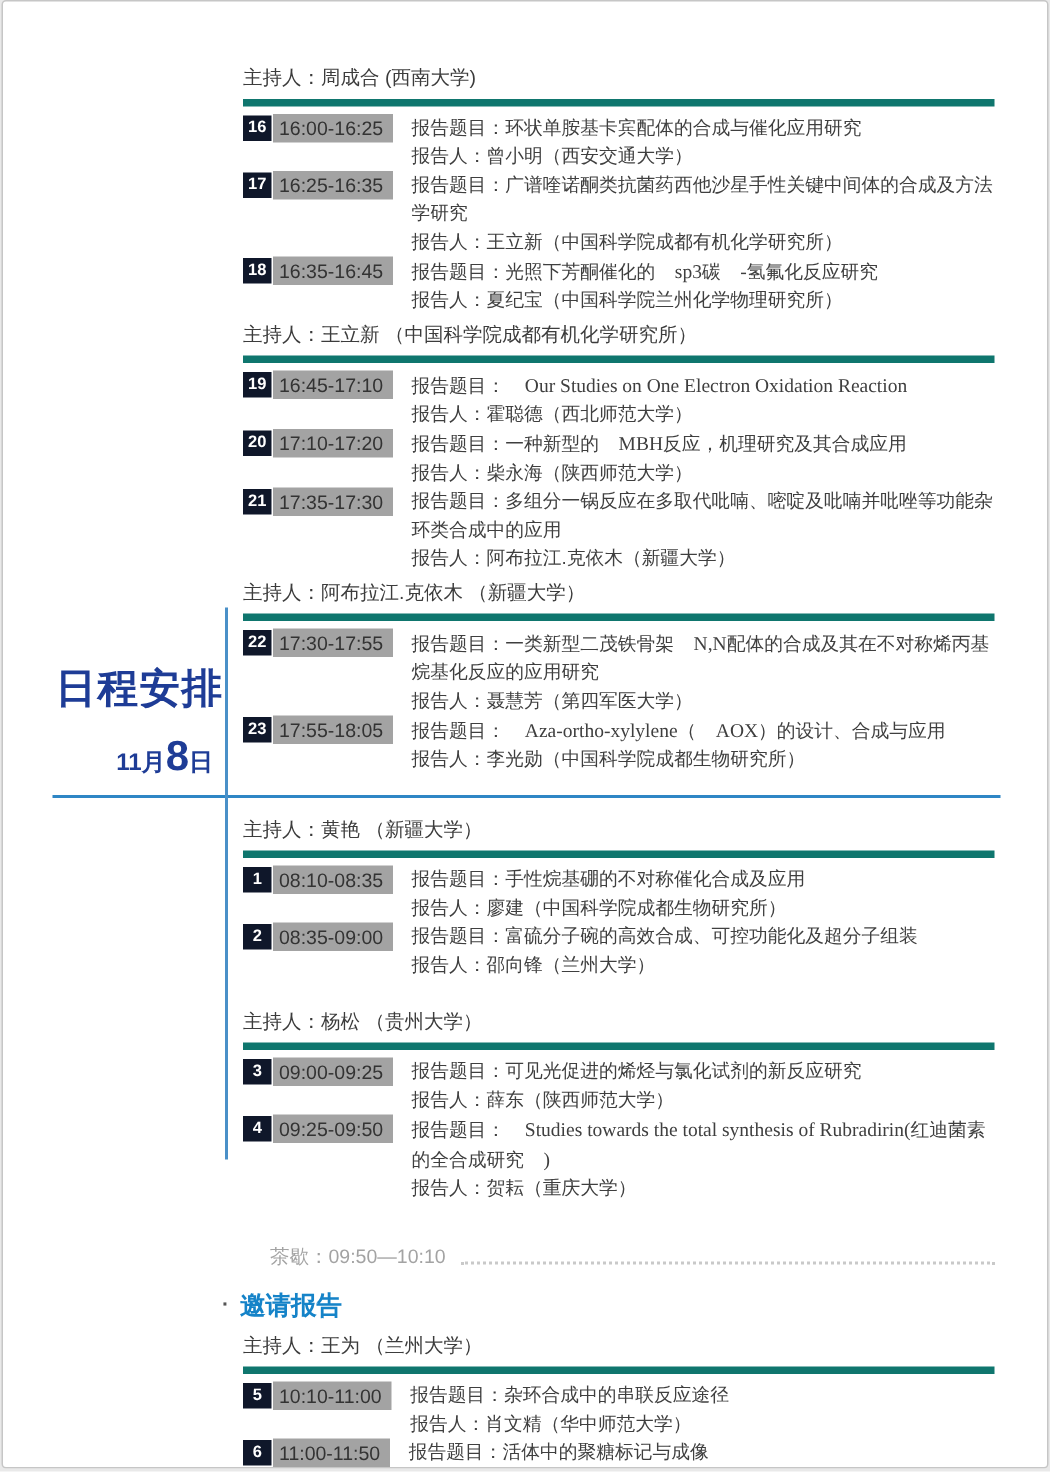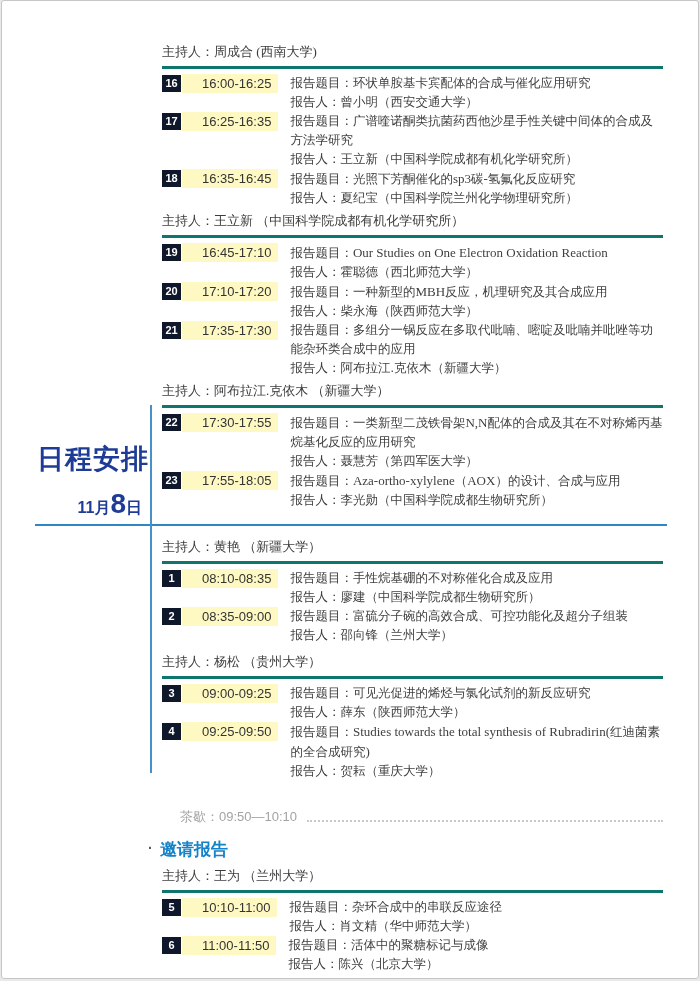--- a/index.html
+++ b/index.html
@@ -27,50 +27,49 @@
   .tea .leader{
     border-bottom:2px dotted #c9c9c9;
     margin:0 0 3px 10px;
     flex:1;
   }
   .tea .leader.fixed{flex:0 0 auto;}
   
   .chair{
     font-size:13px;line-height:17px;color:#3c3c3c;
     padding-bottom:6px;
-    border-bottom:3px solid #0f766e;
+    border-bottom:5px solid #0f766e;
     margin-bottom:5px;
-    font-family:Liberation Serif, serif;
   }
   
   .talk{display:flex;align-items:flex-start;}
   .badge{
     flex:0 0 auto;
     min-width:17px;height:17px;
     margin-top:1px;
     background:#0f172a;color:#ffffff;
     font-size:11px;font-weight:bold;line-height:17px;
     text-align:center;
     padding:0 1px;
   }
   .time{
     flex:0 0 auto;
     margin-left:1px;
-    background:#fef9c3;color:#333333;
+    background:#a3a3a3;color:#333333;
     font-size:13px;line-height:19px;
-    padding:0 7px 0 20px;
+    padding:0 7px 0 4px;
     white-space:nowrap;
   }
   .talk-text{
     flex:1 1 auto;
     margin-left:12px;
     font-size:12.5px;line-height:19px;color:#3f3f3f;
   }
   .talk-text .lbl{color:#3f3f3f;}
-  .lat{font-family:"Liberation Serif","DejaVu Serif",serif;font-size:13px;}
+  .lat{font-family:"Liberation Serif","DejaVu Serif",serif;font-size:13px;padding-left:13px;}
   
   .divider{
     border-top:2px solid #2e86c5;
     margin-left:-127px;   
     width:632px;
     margin-bottom:12px;
     height:0;
   }
   
   .heading,.closing{
@@ -184,21 +183,21 @@
         </div>
       </div>
       <div class="talk">
         <span class="badge">2</span>
         <span class="time">08:35-09:00</span>
         <div class="talk-text">
           <div><span class="lbl">报告题目：</span><span>富硫分子碗的高效合成、可控功能化及超分子组装</span></div>
           <div><span class="lbl">报告人：</span><span>邵向锋（兰州大学）</span></div>
         </div>
       </div>
-      <div class="chair" style="margin-top: 8px;">主持人：杨松 （贵州大学）</div>
+      <div class="chair" style="margin-top: 19px;">主持人：杨松 （贵州大学）</div>
       <div class="talk">
         <span class="badge">3</span>
         <span class="time">09:00-09:25</span>
         <div class="talk-text">
           <div><span class="lbl">报告题目：</span><span>可见光促进的烯烃与氯化试剂的新反应研究</span></div>
           <div><span class="lbl">报告人：</span><span>薛东（陕西师范大学）</span></div>
         </div>
       </div>
       <div class="talk">
         <span class="badge">4</span>

